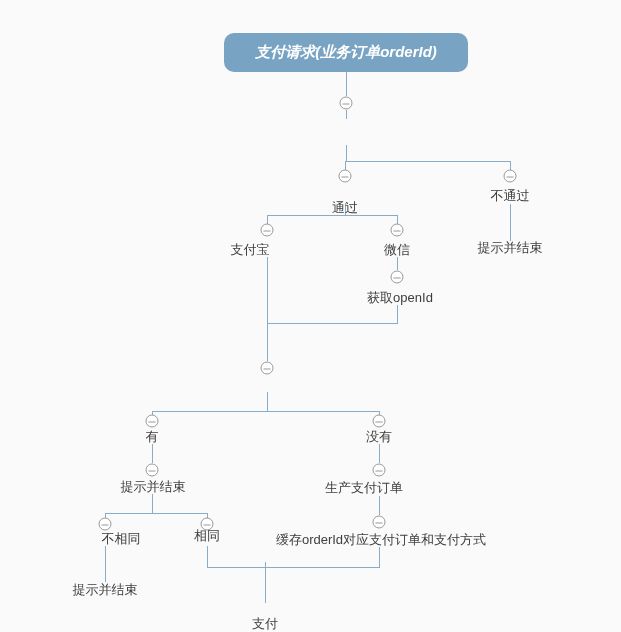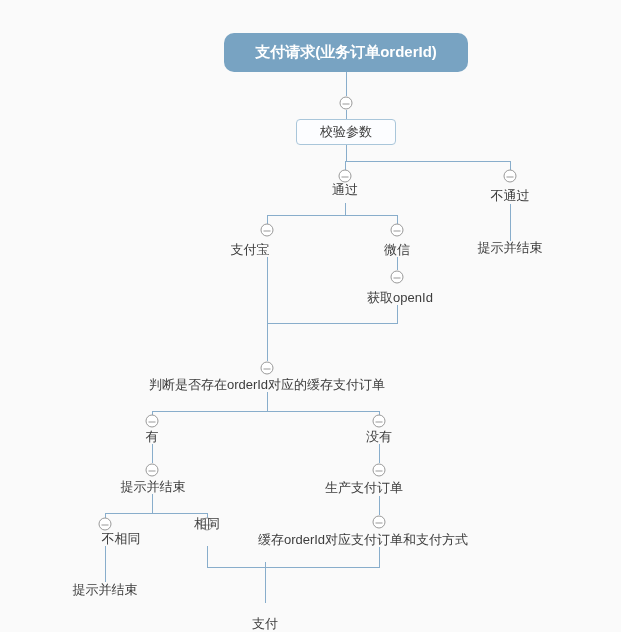--- a/index.html
+++ b/index.html
@@ -12,21 +12,21 @@
   .canvas{position:relative;width:621px;height:632px;background:var(--canvas-bg);overflow:hidden;}
   .vl{position:absolute;width:1px;background:var(--connector);}
   .hl{position:absolute;height:1px;background:var(--connector);}
   .collapse{position:absolute;width:13px;height:13px;box-sizing:border-box;border:1px solid var(--collapse);
     border-radius:50%;background:#fff;transform:translate(-50%,-50%);cursor:pointer;}
   .collapse::after{content:"";position:absolute;left:2px;right:2px;top:50%;border-top:1px solid var(--collapse);}
   .node-label{position:absolute;transform:translate(-50%,-50%);font-size:13px;color:var(--text);
     white-space:nowrap;line-height:1.2;cursor:default;}
   .root-node{position:absolute;left:224px;top:33px;width:244px;height:39px;background:var(--root-bg);
     border-radius:10px;display:flex;align-items:center;justify-content:center;color:var(--root-text);
-    font-size:15px;font-weight:600;white-space:nowrap;}
+    font-size:15px;font-weight:600;white-space:nowrap;font-style:italic;}
   .box-node{position:absolute;left:296px;top:119px;width:100px;height:26px;box-sizing:border-box;
     border:1px solid var(--box-border);background:var(--box-bg);border-radius:4px;display:flex;
     align-items:center;justify-content:center;font-size:13px;color:var(--text);white-space:nowrap;}
 </style>
 </head>
 <body>
 
 <div class="canvas">
 
   <div class="vl" style="left:346px;top:72px;height:24px"></div>
@@ -71,32 +71,30 @@
   <div class="collapse" style="left:267px;top:368px"></div>
   <div class="collapse" style="left:152px;top:421px"></div>
   <div class="collapse" style="left:379px;top:421px"></div>
   <div class="collapse" style="left:152px;top:470px"></div>
   <div class="collapse" style="left:379px;top:470px"></div>
   <div class="collapse" style="left:105px;top:524px"></div>
   <div class="collapse" style="left:207px;top:524px"></div>
   <div class="collapse" style="left:379px;top:522px"></div>
 
   <div class="root-node">支付请求(业务订单orderId)</div>
-  <div class="box-node">校验参数</div>
 
-  <div class="node-label" style="left:345px;top:190px">通过</div>
+  <div class="node-label" style="left:345px;top:208px">通过</div>
   <div class="node-label" style="left:510px;top:196px">不通过</div>
   <div class="node-label" style="left:510px;top:248px">提示并结束</div>
   <div class="node-label" style="left:250px;top:250px">支付宝</div>
   <div class="node-label" style="left:397px;top:250px">微信</div>
   <div class="node-label" style="left:400px;top:298px">获取openId</div>
-  <div class="node-label" style="left:267px;top:385px">判断是否存在orderId对应的缓存支付订单</div>
   <div class="node-label" style="left:152px;top:437px">有</div>
   <div class="node-label" style="left:379px;top:437px">没有</div>
   <div class="node-label" style="left:153px;top:487px">提示并结束</div>
   <div class="node-label" style="left:364px;top:488px">生产支付订单</div>
   <div class="node-label" style="left:121px;top:539px">不相同</div>
-  <div class="node-label" style="left:207px;top:524px">相同</div>
-  <div class="node-label" style="left:363px;top:540px">缓存orderId对应支付订单和支付方式</div>
+  <div class="node-label" style="left:207px;top:536px">相同</div>
+  <div class="node-label" style="left:381px;top:540px">缓存orderId对应支付订单和支付方式</div>
   <div class="node-label" style="left:105px;top:590px">提示并结束</div>
   <div class="node-label" style="left:265px;top:624px">支付</div>
 
 </div>
 
 </body></html>

